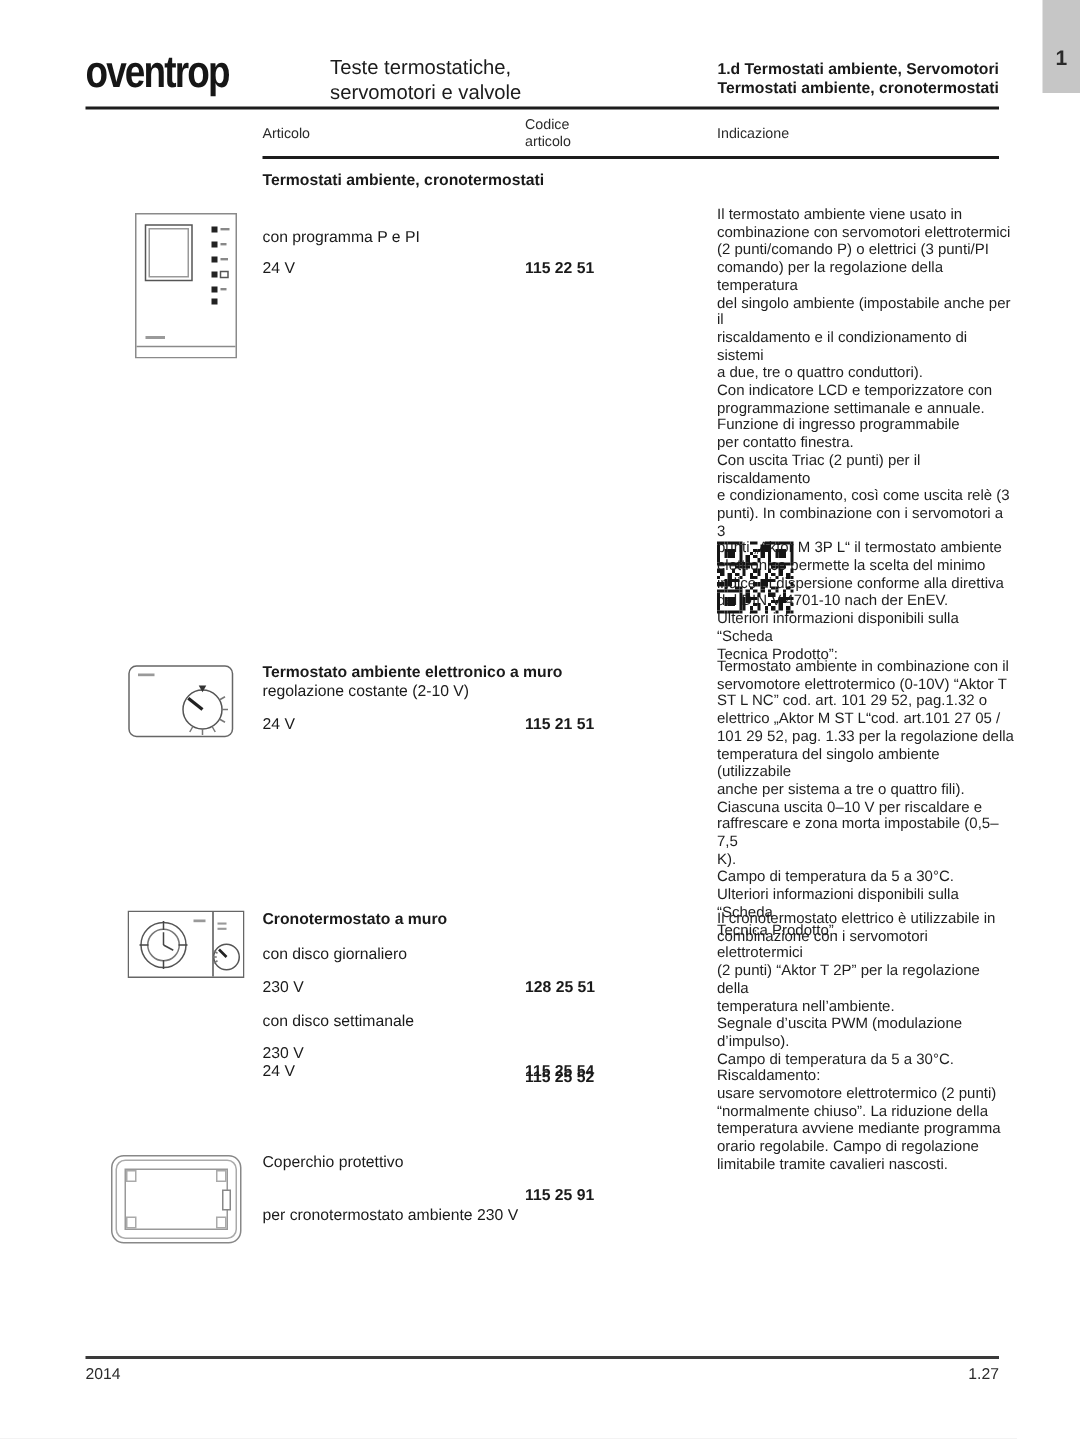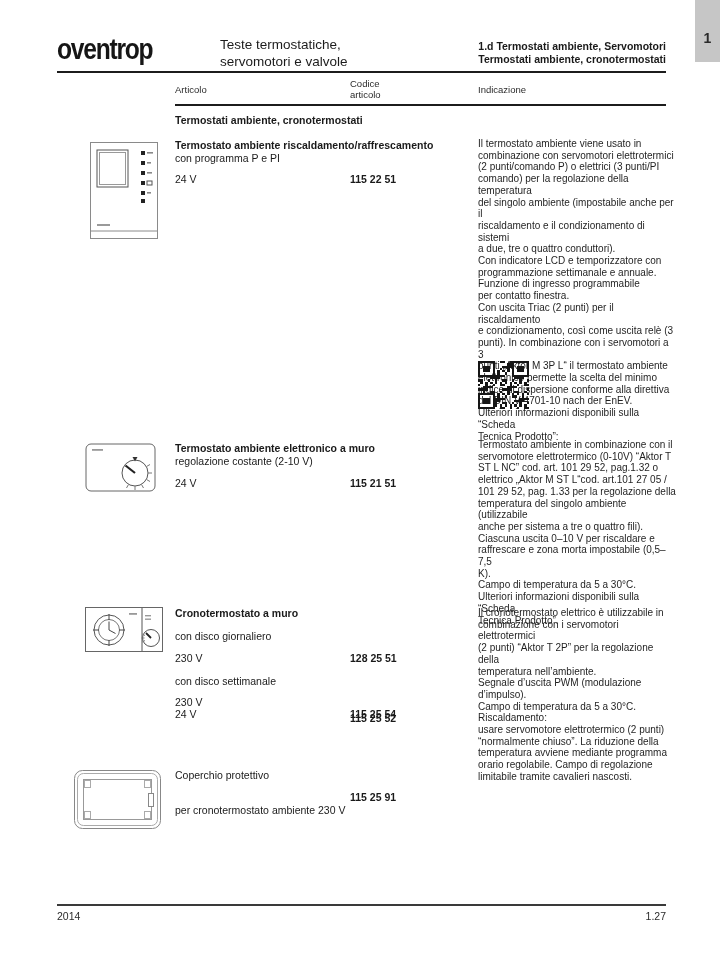--- a/index.html
+++ b/index.html
@@ -76,21 +76,20 @@
         <rect x="51" y="39" width="4" height="4"></rect>
           <rect x="57" y="39" width="5" height="4" fill="none" stroke="#555"></rect>
         <rect x="51" y="49" width="4" height="4"></rect>
           <rect x="57" y="50" width="4" height="1.6" fill="#888"></rect>
         <rect x="51" y="57" width="4" height="4"></rect>
       </g>
       <rect x="7" y="82" width="13" height="2" fill="#9a9a9a"></rect>
       <line x1="1" y1="89" x2="67" y2="89" stroke="#8a8a8a"></line>
     </svg>
   </div>
-  <div class="abs p-name" style="top:139px;">Termostato ambiente riscaldamento/raffrescamento</div>
   <div class="abs p-text" style="top:152px;">con programma P e PI</div>
   <div class="abs p-text" style="top:173px;">24 V</div>
   <div class="abs p-code" style="top:173px;">115 22 51</div>
   <div class="abs p-desc" style="top:138px;">Il termostato ambiente viene usato in
 combinazione con servomotori elettrotermici
 (2 punti/comando P) o elettrici (3 punti/PI
 comando) per la regolazione della temperatura
 del singolo ambiente (impostabile anche per il
 riscaldamento e il condizionamento di sistemi
 a due, tre o quattro conduttori).

